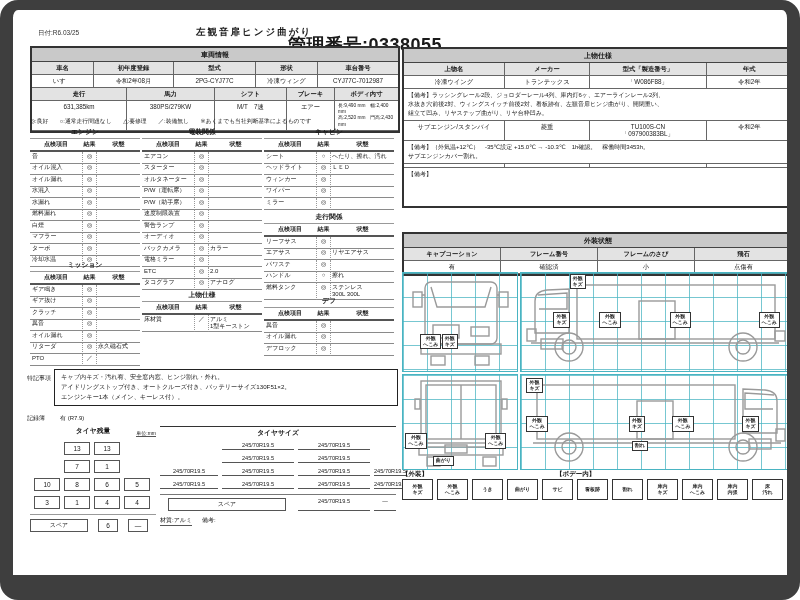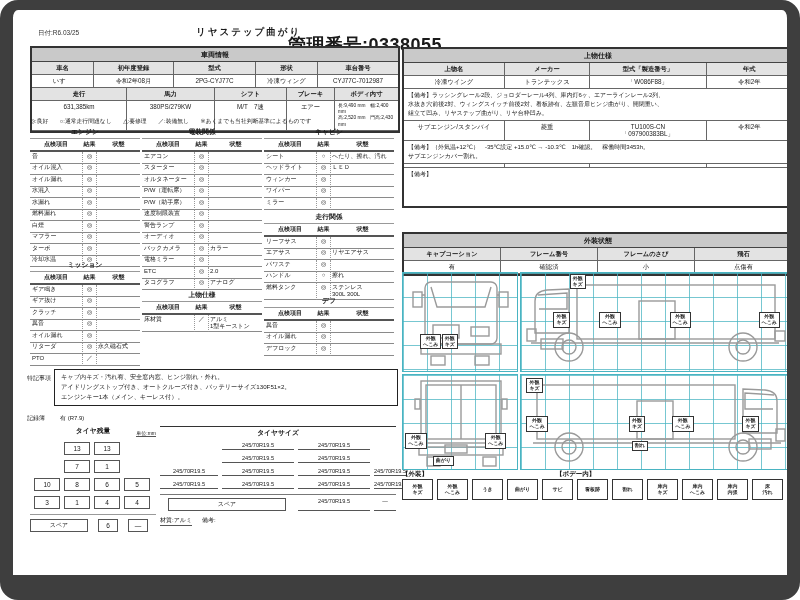--- a/index.html
+++ b/index.html
@@ -76,21 +76,21 @@
   .dl-box{border:1.4px solid #333;width:29px;height:19px;display:flex;align-items:center;
           justify-content:center;font-size:5px;font-weight:bold;text-align:center;
           line-height:1.15;white-space:pre-line;background:#fff;}
 </style>
 </head>
 <body>
 
 <div class="page">
 
   <div class="abs hdr-date">日付:R6.03/25</div>
-  <div class="abs doc-title">リヤステップ曲がり</div>
+  <div class="abs doc-title">左観音扉ヒンジ曲がり</div>
   <div class="abs ctrl-no">管理番号:0338055</div>
 
   <div class="abs thick" style="left:30px;top:46px;width:366px;">
     <div class="ttl-bar">車両情報</div>
     <div class="grid-row v1">
         <div class="cell hcell">車名</div>
         <div class="cell hcell">初年度登録</div>
         <div class="cell hcell">型式</div>
         <div class="cell hcell">形状</div>
         <div class="cell hcell">車台番号</div>

